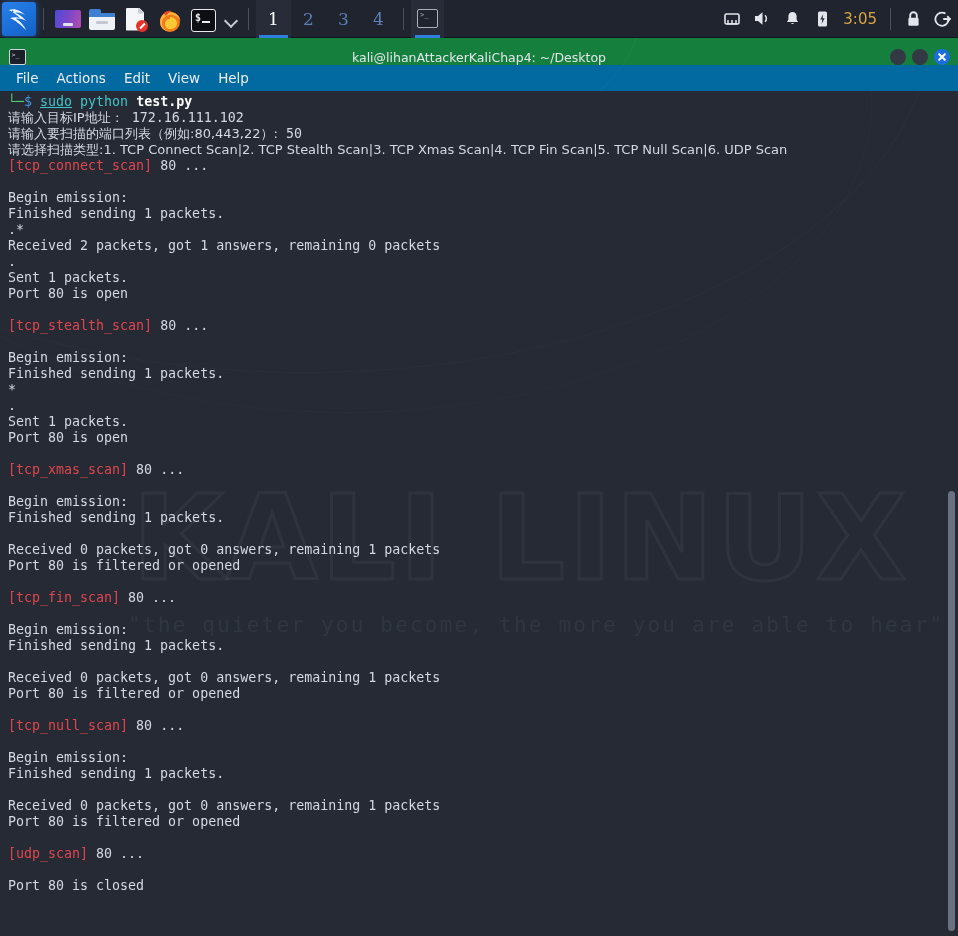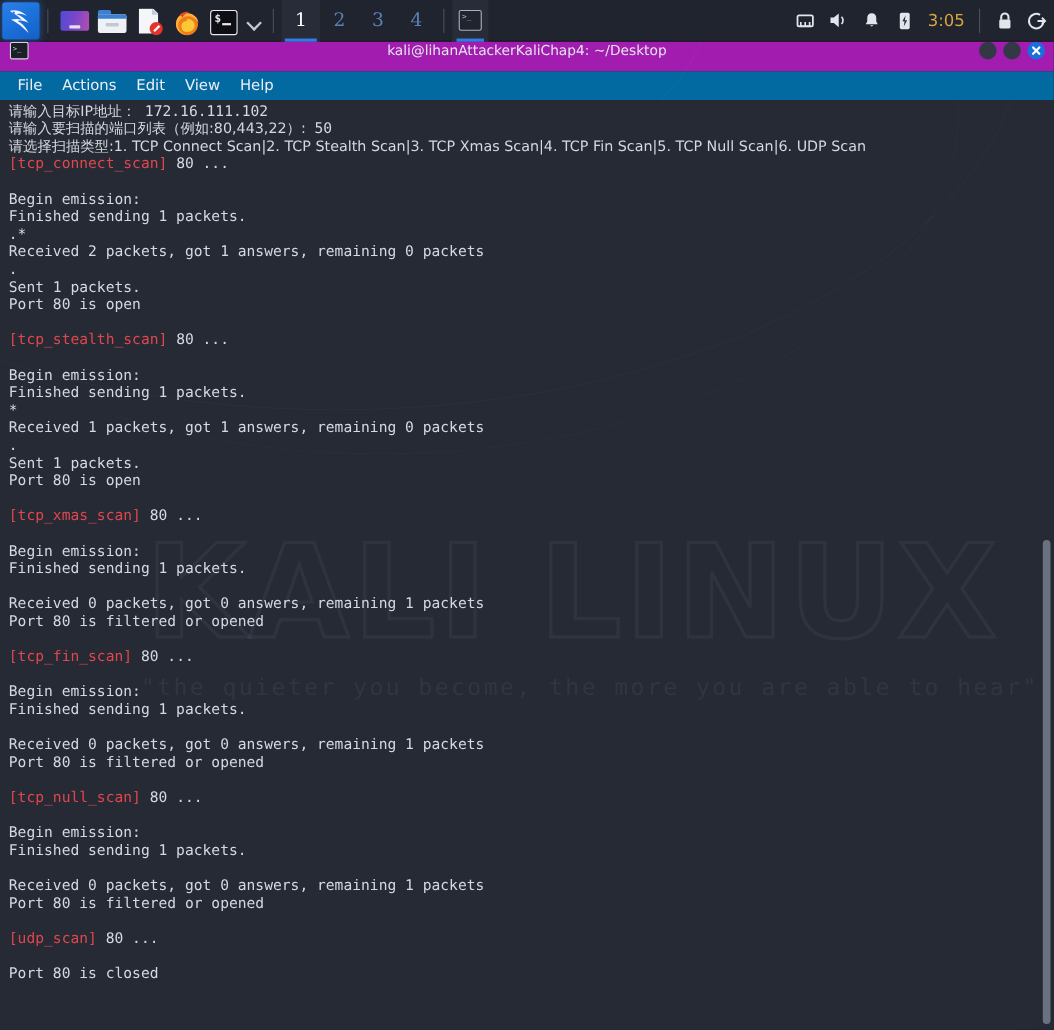--- a/index.html
+++ b/index.html
@@ -130,22 +130,22 @@
 
   .sys-icon { width:30px; height:38px; flex:none; display:flex; align-items:center; justify-content:center; cursor:default; }
   .clock {
     font:400 15px "DejaVu Sans", sans-serif;
     color:#d9a441; padding:0 6px; flex:none; cursor:default;
   }
 
   
   #titlebar {
     position:absolute; left:0; top:38px; width:958px; height:27px;
-    background:#a21caf;
-    display:flex; align-items:flex-start;
+    background:#15803d;
+    display:flex; align-items:flex-end;
     overflow:hidden;
   }
   #titlebar::before {
     content:""; position:absolute; left:-120px; top:-210px;
     width:760px; height:360px;
     border-radius:50%;
     border:1px solid rgba(255,255,255,.035);
   }
   .tb-appicon {
     width:17px; height:16px; margin-left:9px; flex:none;
@@ -390,20 +390,21 @@
 
 <div id="term">
 
   <div id="wm">
     <div class="big">KALI LINUX</div>
     <div class="tag">"the quieter you become, the more you are able to hear"</div>
   </div>
 
   <div id="lines">
 
+    <div class="l"><span class="c-grn">└─</span><span class="c-blu">$</span><span class="c-txt"> </span><span class="c-cyn-u">sudo</span><span class="c-txt"> </span><span class="c-cyn">python</span><span class="c-txt"> </span><span class="c-wht-b">test.py</span></div>
 
     <div class="l"><span class="cn c-txt">请输入目标IP地址：</span><span class="c-txt"> </span><span class="c-txt">172.16.111.102</span></div>
 
     <div class="l"><span class="cn c-txt">请输入要扫描的端口列表（例如:80,443,22）:</span><span class="c-txt"> </span><span class="c-txt">50</span></div>
 
     <div class="l"><span class="cn c-txt">请选择扫描类型:1. TCP Connect Scan|2. TCP Stealth Scan|3. TCP Xmas Scan|4. TCP Fin Scan|5. TCP Null Scan|6. UDP Scan</span></div>
 
 
     <div id="scan-blocks">
         <div class="l"><span class="c-red">[tcp_connect_scan]</span><span class="c-txt"> </span><span class="c-txt">80 ...</span></div>
@@ -414,21 +415,20 @@
         <div class="l c-txt">Received 2 packets, got 1 answers, remaining 0 packets</div>
         <div class="l c-txt">.</div>
         <div class="l c-txt">Sent 1 packets.</div>
         <div class="l c-txt">Port 80 is open</div>
         <div class="blank"></div>
         <div class="l"><span class="c-red">[tcp_stealth_scan]</span><span class="c-txt"> </span><span class="c-txt">80 ...</span></div>
         <div class="blank"></div>
         <div class="l c-txt">Begin emission:</div>
         <div class="l c-txt">Finished sending 1 packets.</div>
         <div class="l c-txt">*</div>
-        <div class="l c-txt">Received 1 packets, got 1 answers, remaining 0 packets</div>
         <div class="l c-txt">.</div>
         <div class="l c-txt">Sent 1 packets.</div>
         <div class="l c-txt">Port 80 is open</div>
         <div class="blank"></div>
         <div class="l"><span class="c-red">[tcp_xmas_scan]</span><span class="c-txt"> </span><span class="c-txt">80 ...</span></div>
         <div class="blank"></div>
         <div class="l c-txt">Begin emission:</div>
         <div class="l c-txt">Finished sending 1 packets.</div>
         <div class="blank"></div>
         <div class="l c-txt">Received 0 packets, got 0 answers, remaining 1 packets</div>

